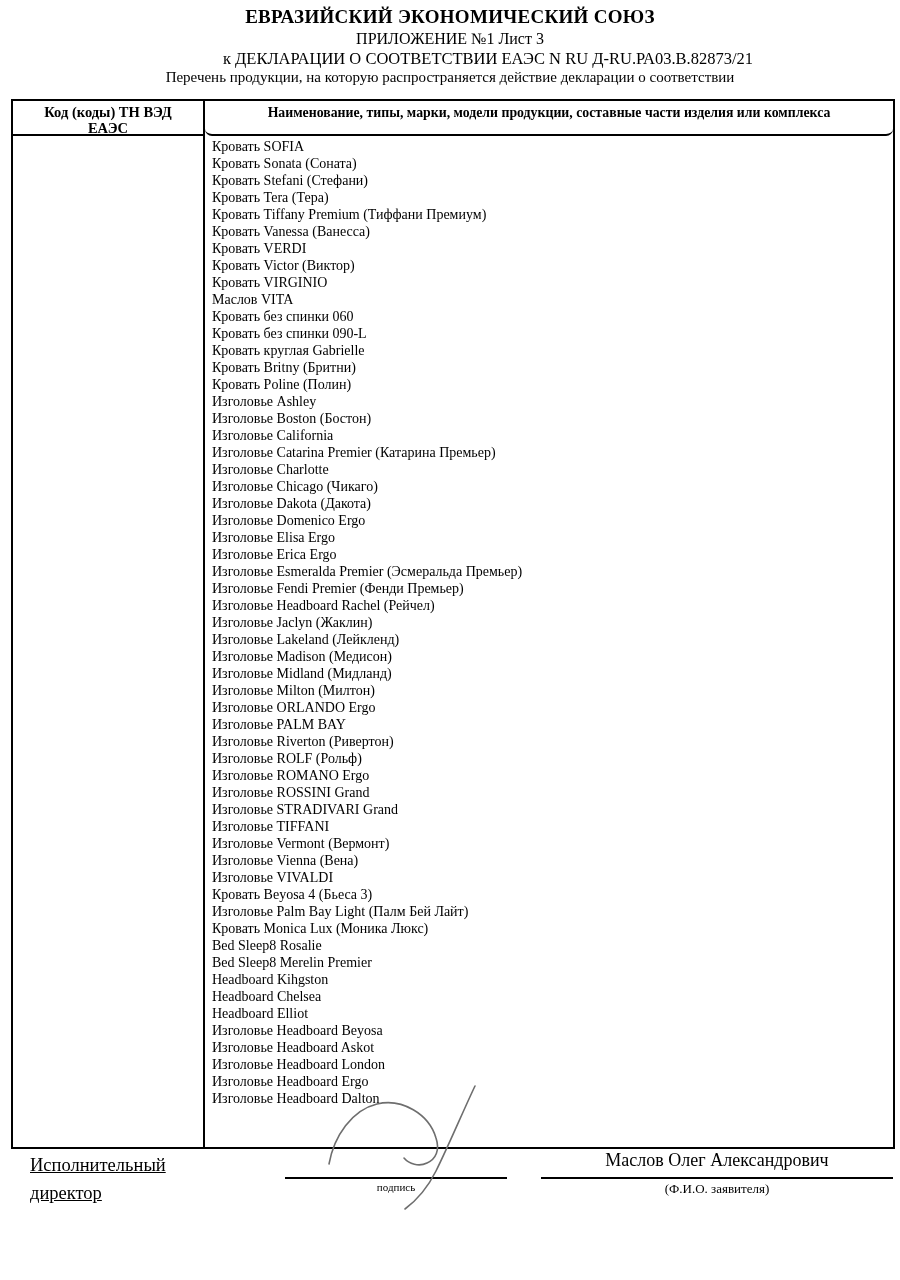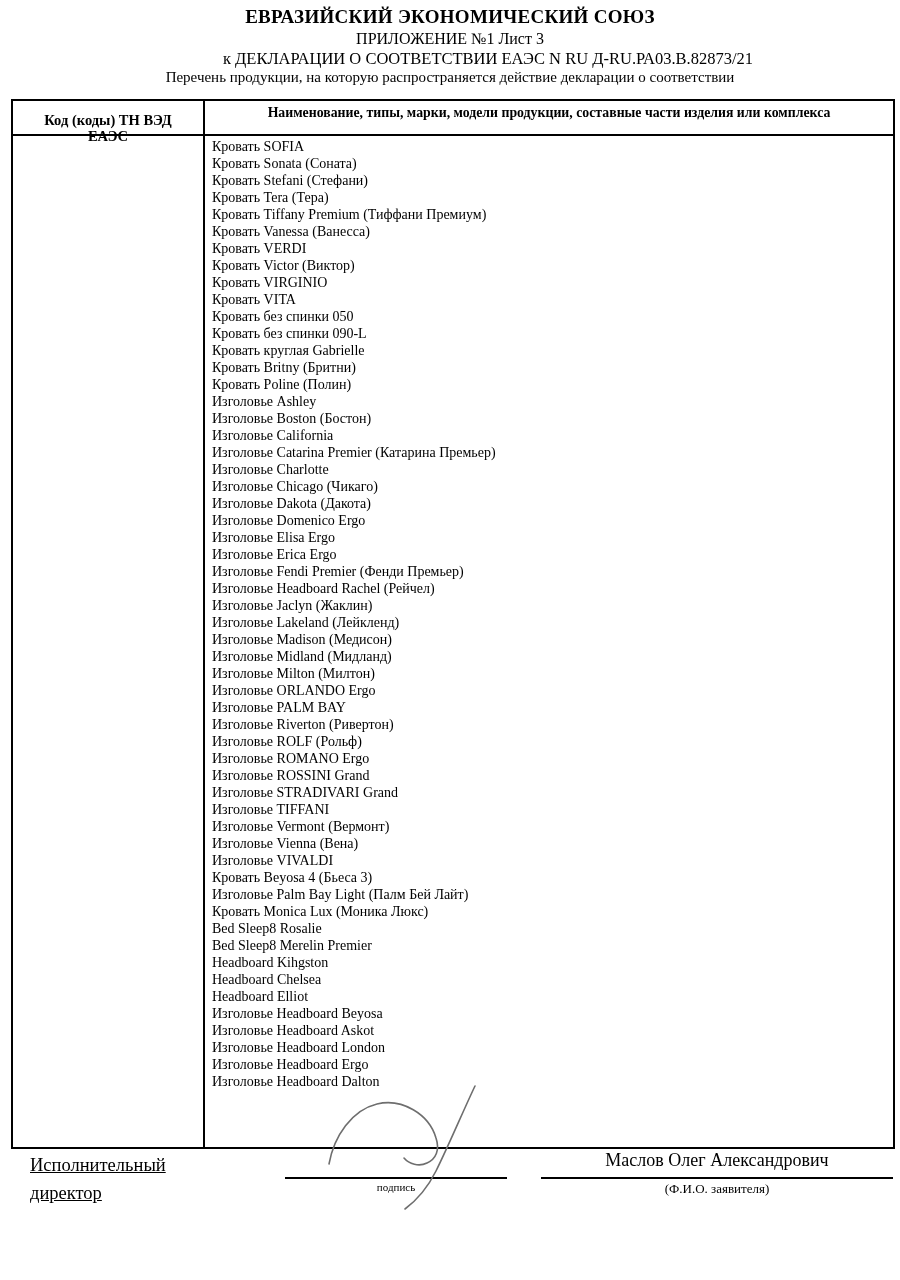--- a/index.html
+++ b/index.html
@@ -41,28 +41,29 @@
     grid-template-rows: 35px 1fr;
   }
   .cell { box-sizing: border-box; }
   .th-code {
     border-right: 2px solid #000;
     border-bottom: 2px solid #000;
     font-weight: bold;
     font-size: 14.5px;
     line-height: 16px;
     text-align: center;
-    padding-top: 11px;
+    padding-top: 3px;
   }
   .th-name {
     border-bottom: 2px solid #000;
     font-weight: bold;
     font-size: 13.8px;
     text-align: center;
     padding-top: 4px;
+    border-radius: 7px;
   }
   .td-code { border-right: 2px solid #000; }
   .td-name { padding: 2px 0 0 7px; }
   .product-line {
     font-size: 14px;
     line-height: 17px;
     white-space: nowrap;
   }
 
   .exec-position {
@@ -141,36 +142,37 @@
     <div class="cell td-name">
         <div class="product-line">Кровать SOFIA</div>
         <div class="product-line">Кровать Sonata (Соната)</div>
         <div class="product-line">Кровать Stefani (Стефани)</div>
         <div class="product-line">Кровать Tera (Тера)</div>
         <div class="product-line">Кровать Tiffany Premium (Тиффани Премиум)</div>
         <div class="product-line">Кровать Vanessa (Ванесса)</div>
         <div class="product-line">Кровать VERDI</div>
         <div class="product-line">Кровать Victor (Виктор)</div>
         <div class="product-line">Кровать VIRGINIO</div>
-        <div class="product-line">Кровать VITA</div>
-        <div class="product-line">Кровать без спинки 050</div>
+        <div class="product-line">Маслов VITA</div>
+        <div class="product-line">Кровать без спинки 060</div>
         <div class="product-line">Кровать без спинки 090-L</div>
         <div class="product-line">Кровать круглая Gabrielle</div>
         <div class="product-line">Кровать Britny (Бритни)</div>
         <div class="product-line">Кровать Poline (Полин)</div>
         <div class="product-line">Изголовье Ashley</div>
         <div class="product-line">Изголовье Boston (Бостон)</div>
         <div class="product-line">Изголовье California</div>
         <div class="product-line">Изголовье Catarina Premier (Катарина Премьер)</div>
         <div class="product-line">Изголовье Charlotte</div>
         <div class="product-line">Изголовье Chicago (Чикаго)</div>
         <div class="product-line">Изголовье Dakota (Дакота)</div>
         <div class="product-line">Изголовье Domenico Ergo</div>
         <div class="product-line">Изголовье Elisa Ergo</div>
         <div class="product-line">Изголовье Erica Ergo</div>
+        <div class="product-line">Изголовье Esmeralda Premier (Эсмеральда Премьер)</div>
         <div class="product-line">Изголовье Fendi Premier (Фенди Премьер)</div>
         <div class="product-line">Изголовье Headboard Rachel (Рейчел)</div>
         <div class="product-line">Изголовье Jaclyn (Жаклин)</div>
         <div class="product-line">Изголовье Lakeland (Лейкленд)</div>
         <div class="product-line">Изголовье Madison (Медисон)</div>
         <div class="product-line">Изголовье Midland (Мидланд)</div>
         <div class="product-line">Изголовье Milton (Милтон)</div>
         <div class="product-line">Изголовье ORLANDO Ergo</div>
         <div class="product-line">Изголовье PALM BAY</div>
         <div class="product-line">Изголовье Riverton (Ривертон)</div>

